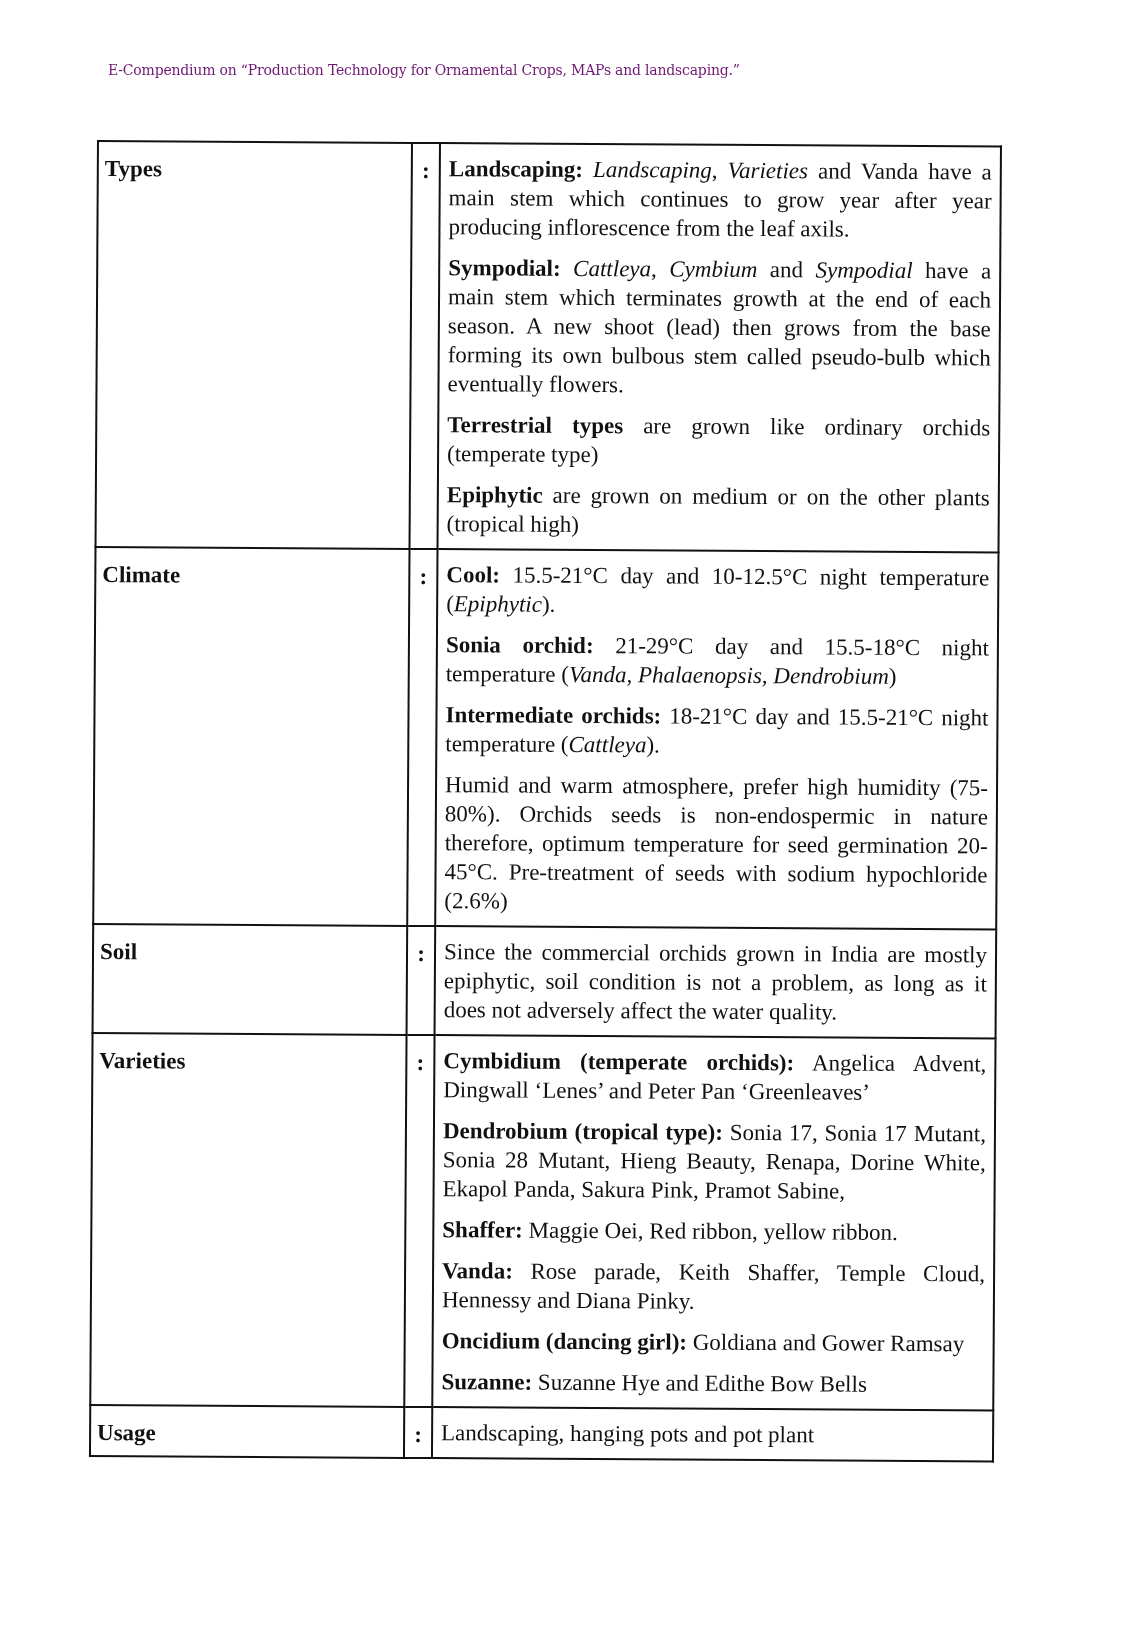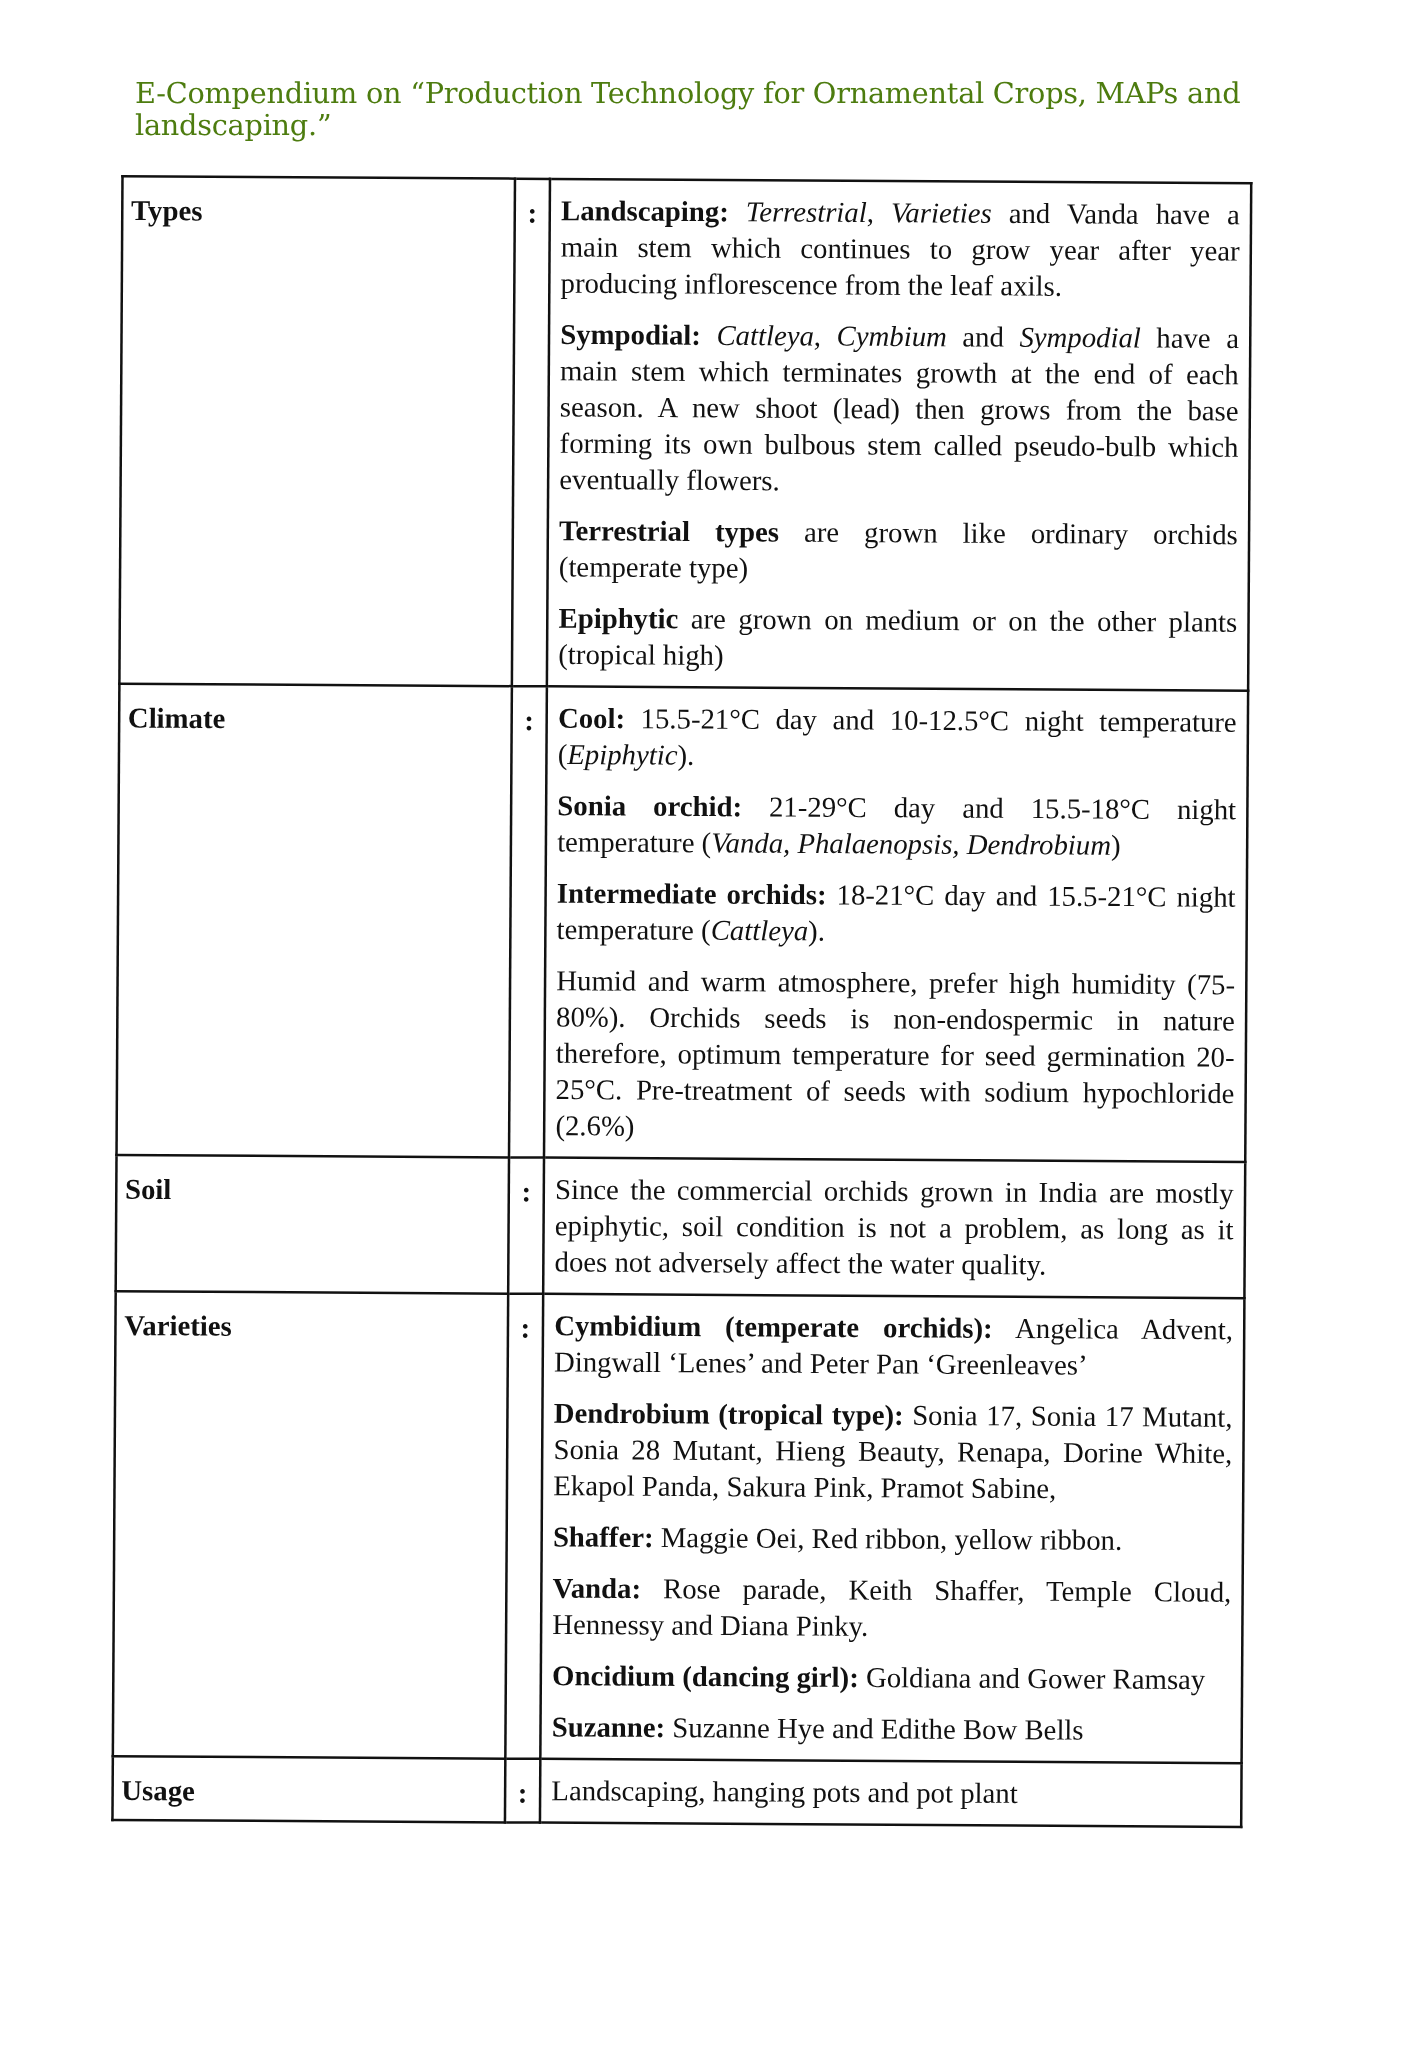--- a/index.html
+++ b/index.html
@@ -1,19 +1,19 @@
 <!DOCTYPE html>
 <html><head>
 <meta charset="utf-8">
 <style>
   html, body { margin: 0; padding: 0; background: #ffffff; }
   body { width: 1136px; height: 1648px; position: relative; overflow: hidden; color: #111; }
   .header {
     position: absolute; left: 108px; top: 62px;
-    font-family: "DejaVu Serif", serif; font-size: 23px; letter-spacing: -0.2px; color: #4d7c0f;
+    font-family: "DejaVu Serif", serif; font-size: 14px; letter-spacing: -0.2px; color: #701a75;
   }
   table.main {
     position: absolute; left: 97px; top: 140px; width: 905px;
     border-collapse: collapse;
     font-family: "Liberation Serif", serif; font-size: 23px; line-height: 29px;
     transform: rotate(0.35deg); transform-origin: top left;
   }
   table.main td { border: 2px solid #111; vertical-align: top; padding: 0; }
   td.label { width: 300px; padding: 12px 6px 6px 6px !important; font-weight: bold; }
   td.colon { width: 26px; text-align: center; font-weight: bold; padding-top: 12px !important; }
@@ -27,35 +27,35 @@
 <body>
 
 <div class="header">E-Compendium on “Production Technology for Ornamental Crops, MAPs and landscaping.”</div>
 
 <table class="main">
   <tbody id="table-body">
   <tr>
     <td class="label">Types</td>
     <td class="colon">:</td>
     <td class="content">
-          <div class="para"><b>Landscaping:</b><span> </span><i>Terrestrial</i><span>, </span><i>Varieties</i><span> and Vanda have a main stem which continues to grow year after year producing inflorescence from the leaf axils.</span></div>
+          <div class="para"><b>Landscaping:</b><span> </span><i>Landscaping</i><span>, </span><i>Varieties</i><span> and Vanda have a main stem which continues to grow year after year producing inflorescence from the leaf axils.</span></div>
           <div class="para"><b>Sympodial:</b><span> </span><i>Cattleya</i><span>, </span><i>Cymbium</i><span> and </span><i>Sympodial</i><span> have a main stem which terminates growth at the end of each season. A new shoot (lead) then grows from the base forming its own bulbous stem called pseudo-bulb which eventually flowers.</span></div>
           <div class="para"><b>Terrestrial types</b><span> are grown like ordinary orchids (temperate type)</span></div>
           <div class="para"><b>Epiphytic</b><span> are grown on medium or on the other plants (tropical high)</span></div>
         </td>
   </tr>
 
   <tr>
     <td class="label">Climate</td>
     <td class="colon">:</td>
     <td class="content">
           <div class="para"><b>Cool:</b><span> 15.5-21°C day and 10-12.5°C night temperature (</span><i>Epiphytic</i><span>).</span></div>
           <div class="para"><b>Sonia orchid:</b><span> 21-29°C day and 15.5-18°C night temperature (</span><i>Vanda, Phalaenopsis, Dendrobium</i><span>)</span></div>
           <div class="para"><b>Intermediate orchids:</b><span> 18-21°C day and 15.5-21°C night temperature (</span><i>Cattleya</i><span>).</span></div>
-          <div class="para"><span>Humid and warm atmosphere, prefer high humidity (75-80%). Orchids seeds is non-endospermic in nature therefore, optimum temperature for seed germination 20-25°C. Pre-treatment of seeds with sodium hypochloride (2.6%)</span></div>
+          <div class="para"><span>Humid and warm atmosphere, prefer high humidity (75-80%). Orchids seeds is non-endospermic in nature therefore, optimum temperature for seed germination 20-45°C. Pre-treatment of seeds with sodium hypochloride (2.6%)</span></div>
         </td>
   </tr>
 
   <tr>
     <td class="label">Soil</td>
     <td class="colon">:</td>
     <td class="content">
           <div class="para"><span>Since the commercial orchids grown in India are mostly epiphytic, soil condition is not a problem, as long as it does not adversely affect the water quality.</span></div>
         </td>
   </tr>

